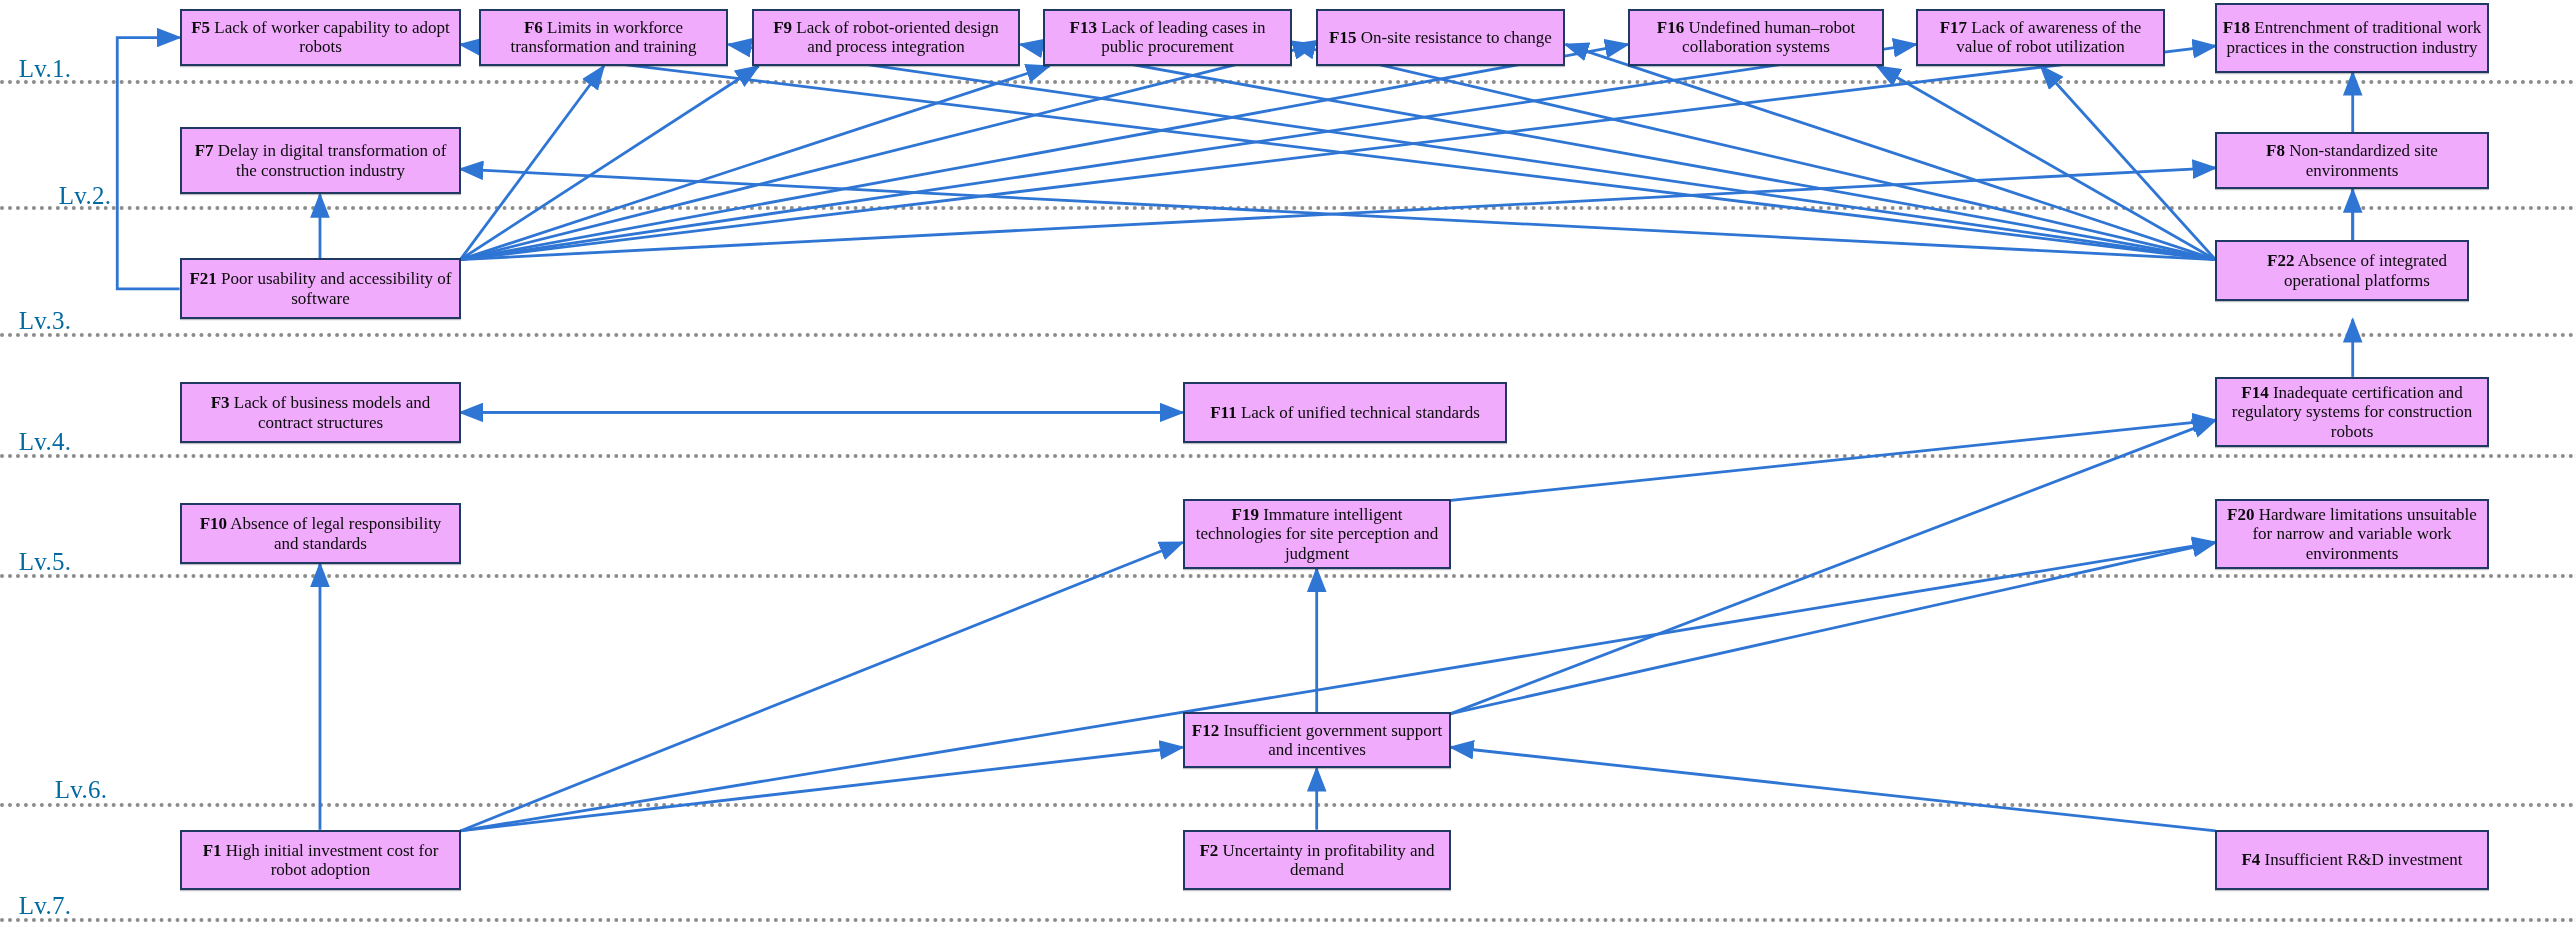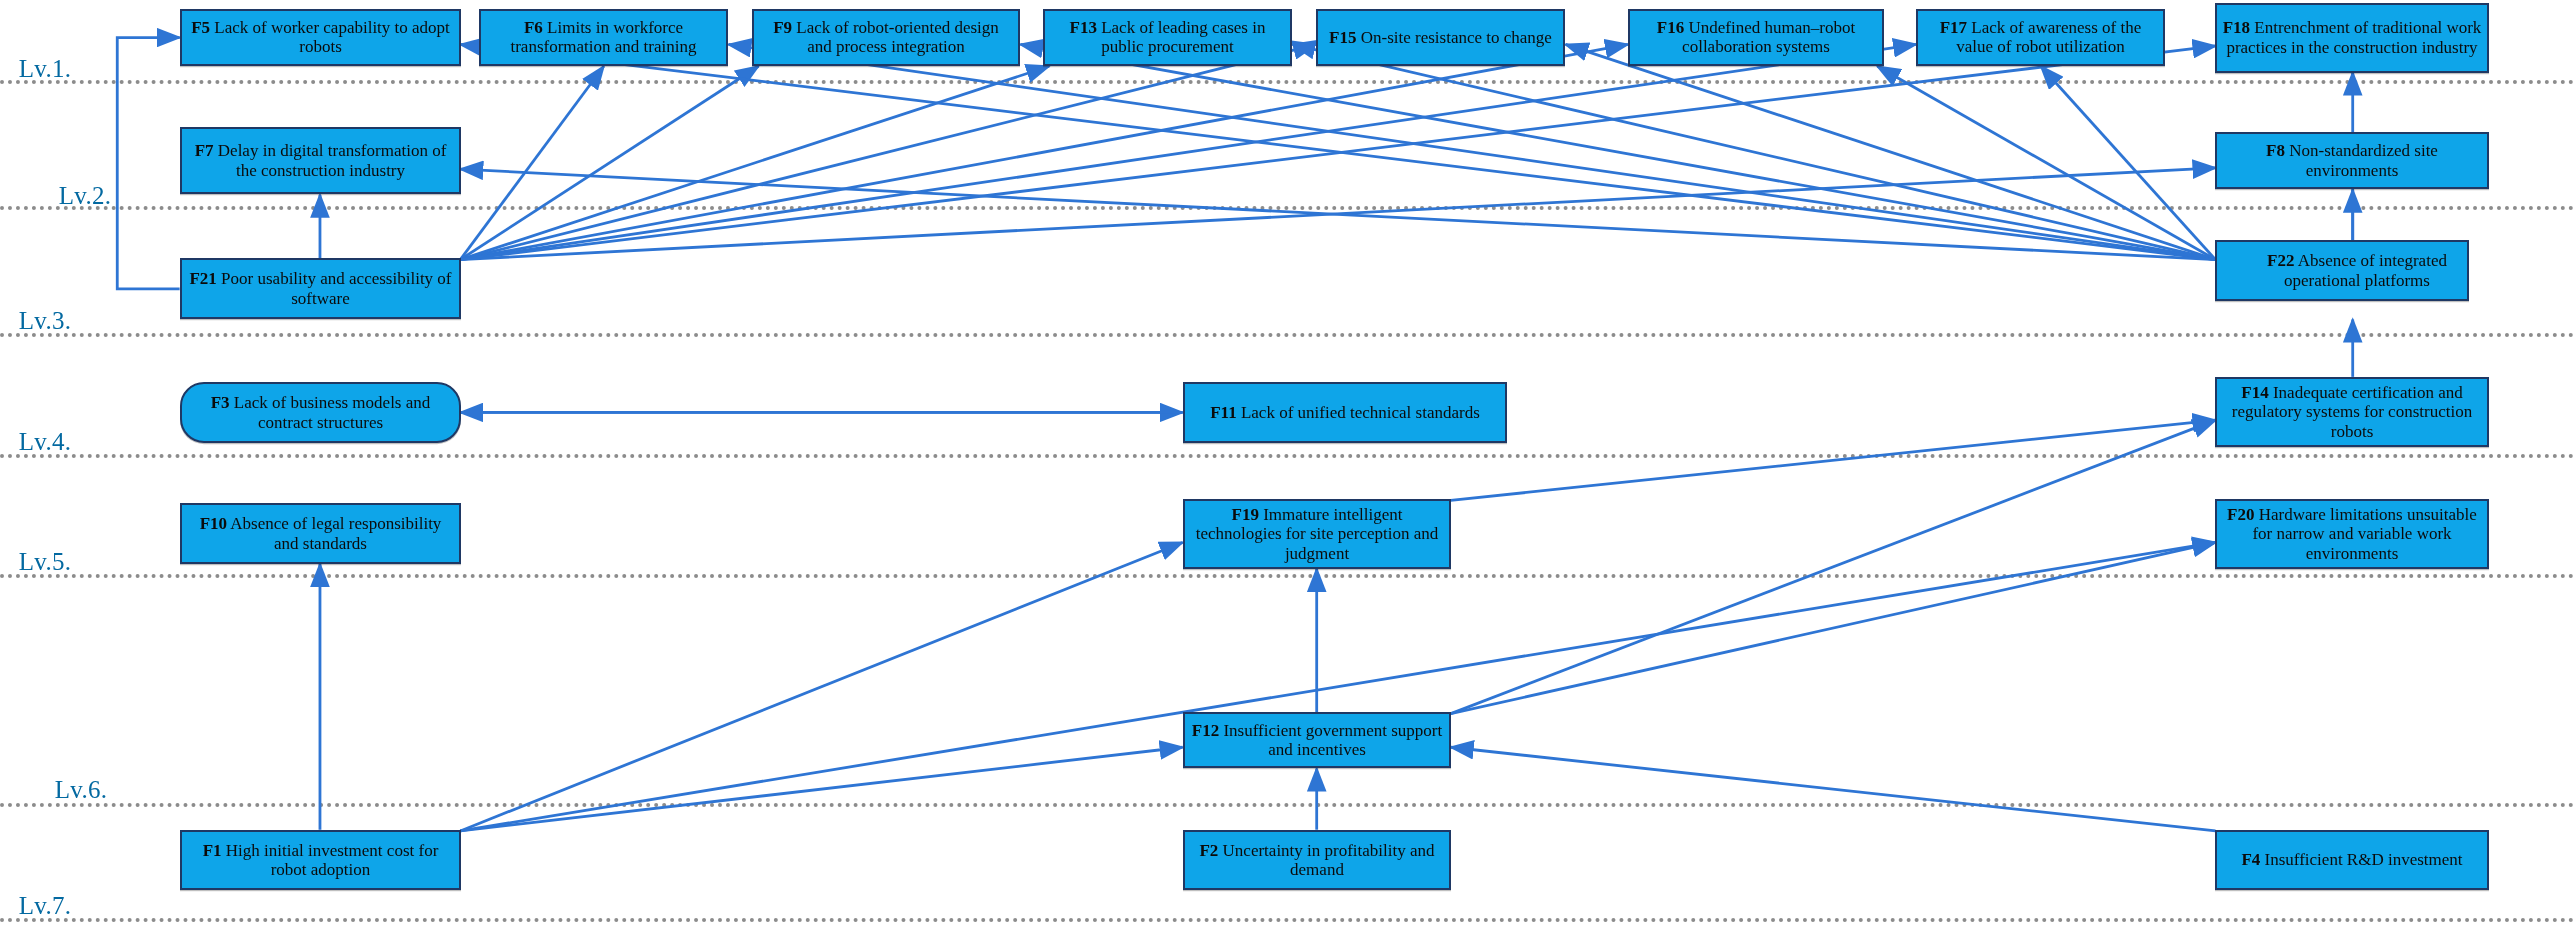--- a/index.html
+++ b/index.html
@@ -2,21 +2,21 @@
 <html style="font-size:10px"><head>
 <meta charset="utf-8">
 <title>ISM Hierarchical Digraph</title>
 <style>
   html,body{margin:0;padding:0;background:#ffffff;}
   body{font-family:"Liberation Serif", serif;}
   #stage{position:relative;width:2576px;height:934px;background:#fff;overflow:hidden;}
   svg#edges{position:absolute;left:0;top:0;width:2576px;height:934px;pointer-events:none;}
   .lvline{position:absolute;left:0;width:2576px;height:0;border-top:4.4px dotted #8c8c8c;}
   .lvlabel{position:absolute;font-family:"Liberation Serif", serif;font-size:25px;font-weight:400;color:#0369a1;letter-spacing:0.3px;white-space:nowrap;text-align:center;}
-  .node{position:absolute;box-sizing:border-box;background:#0ea5e9;border:2.5px solid #1f3864;
+  .node{position:absolute;box-sizing:border-box;background:#f0abfc;border:2.5px solid #1f3864;
         display:flex;align-items:center;justify-content:center;text-align:center;
         font-family:"Liberation Serif", serif;color:#0b0b0b;line-height:1.12;
         padding:2.5px 5px;box-shadow:0 1.2px 0 rgba(0,0,0,.25);}
   .node .txt{display:block;font-size:17px;}
   .node .code{font-weight:700;}
 </style>
 </head>
 <body>
 
 <div id="stage">
@@ -114,21 +114,21 @@
       </div>
       <div class="node" style="left: 2215px; top: 132px; width: 274px; height: 57px; justify-content: flex-end;">
         <span class="txt"><b class="code">F8</b><span> Non-standardized site environments</span></span>
       </div>
       <div class="node" style="left: 180px; top: 258px; width: 281px; height: 61px;">
         <span class="txt"><b class="code">F21</b><span> Poor usability and accessibility of software</span></span>
       </div>
       <div class="node" style="left: 2215px; top: 240px; width: 254px; height: 61px; padding-left: 35px;">
         <span class="txt"><b class="code">F22</b><span> Absence of integrated operational platforms</span></span>
       </div>
-      <div class="node" style="left: 180px; top: 382px; width: 281px; height: 61px; border-radius: 24px;">
+      <div class="node" style="left: 180px; top: 382px; width: 281px; height: 61px;">
         <span class="txt"><b class="code">F3</b><span> Lack of business models and contract structures</span></span>
       </div>
       <div class="node" style="left: 1183px; top: 382px; width: 324px; height: 61px;">
         <span class="txt"><b class="code">F11</b><span> Lack of unified technical standards</span></span>
       </div>
       <div class="node" style="left: 2215px; top: 377px; width: 274px; height: 70px;">
         <span class="txt"><b class="code">F14</b><span> Inadequate certification and regulatory systems for construction robots</span></span>
       </div>
       <div class="node" style="left: 180px; top: 503px; width: 281px; height: 61px;">
         <span class="txt"><b class="code">F10</b><span> Absence of legal responsibility and standards</span></span>

